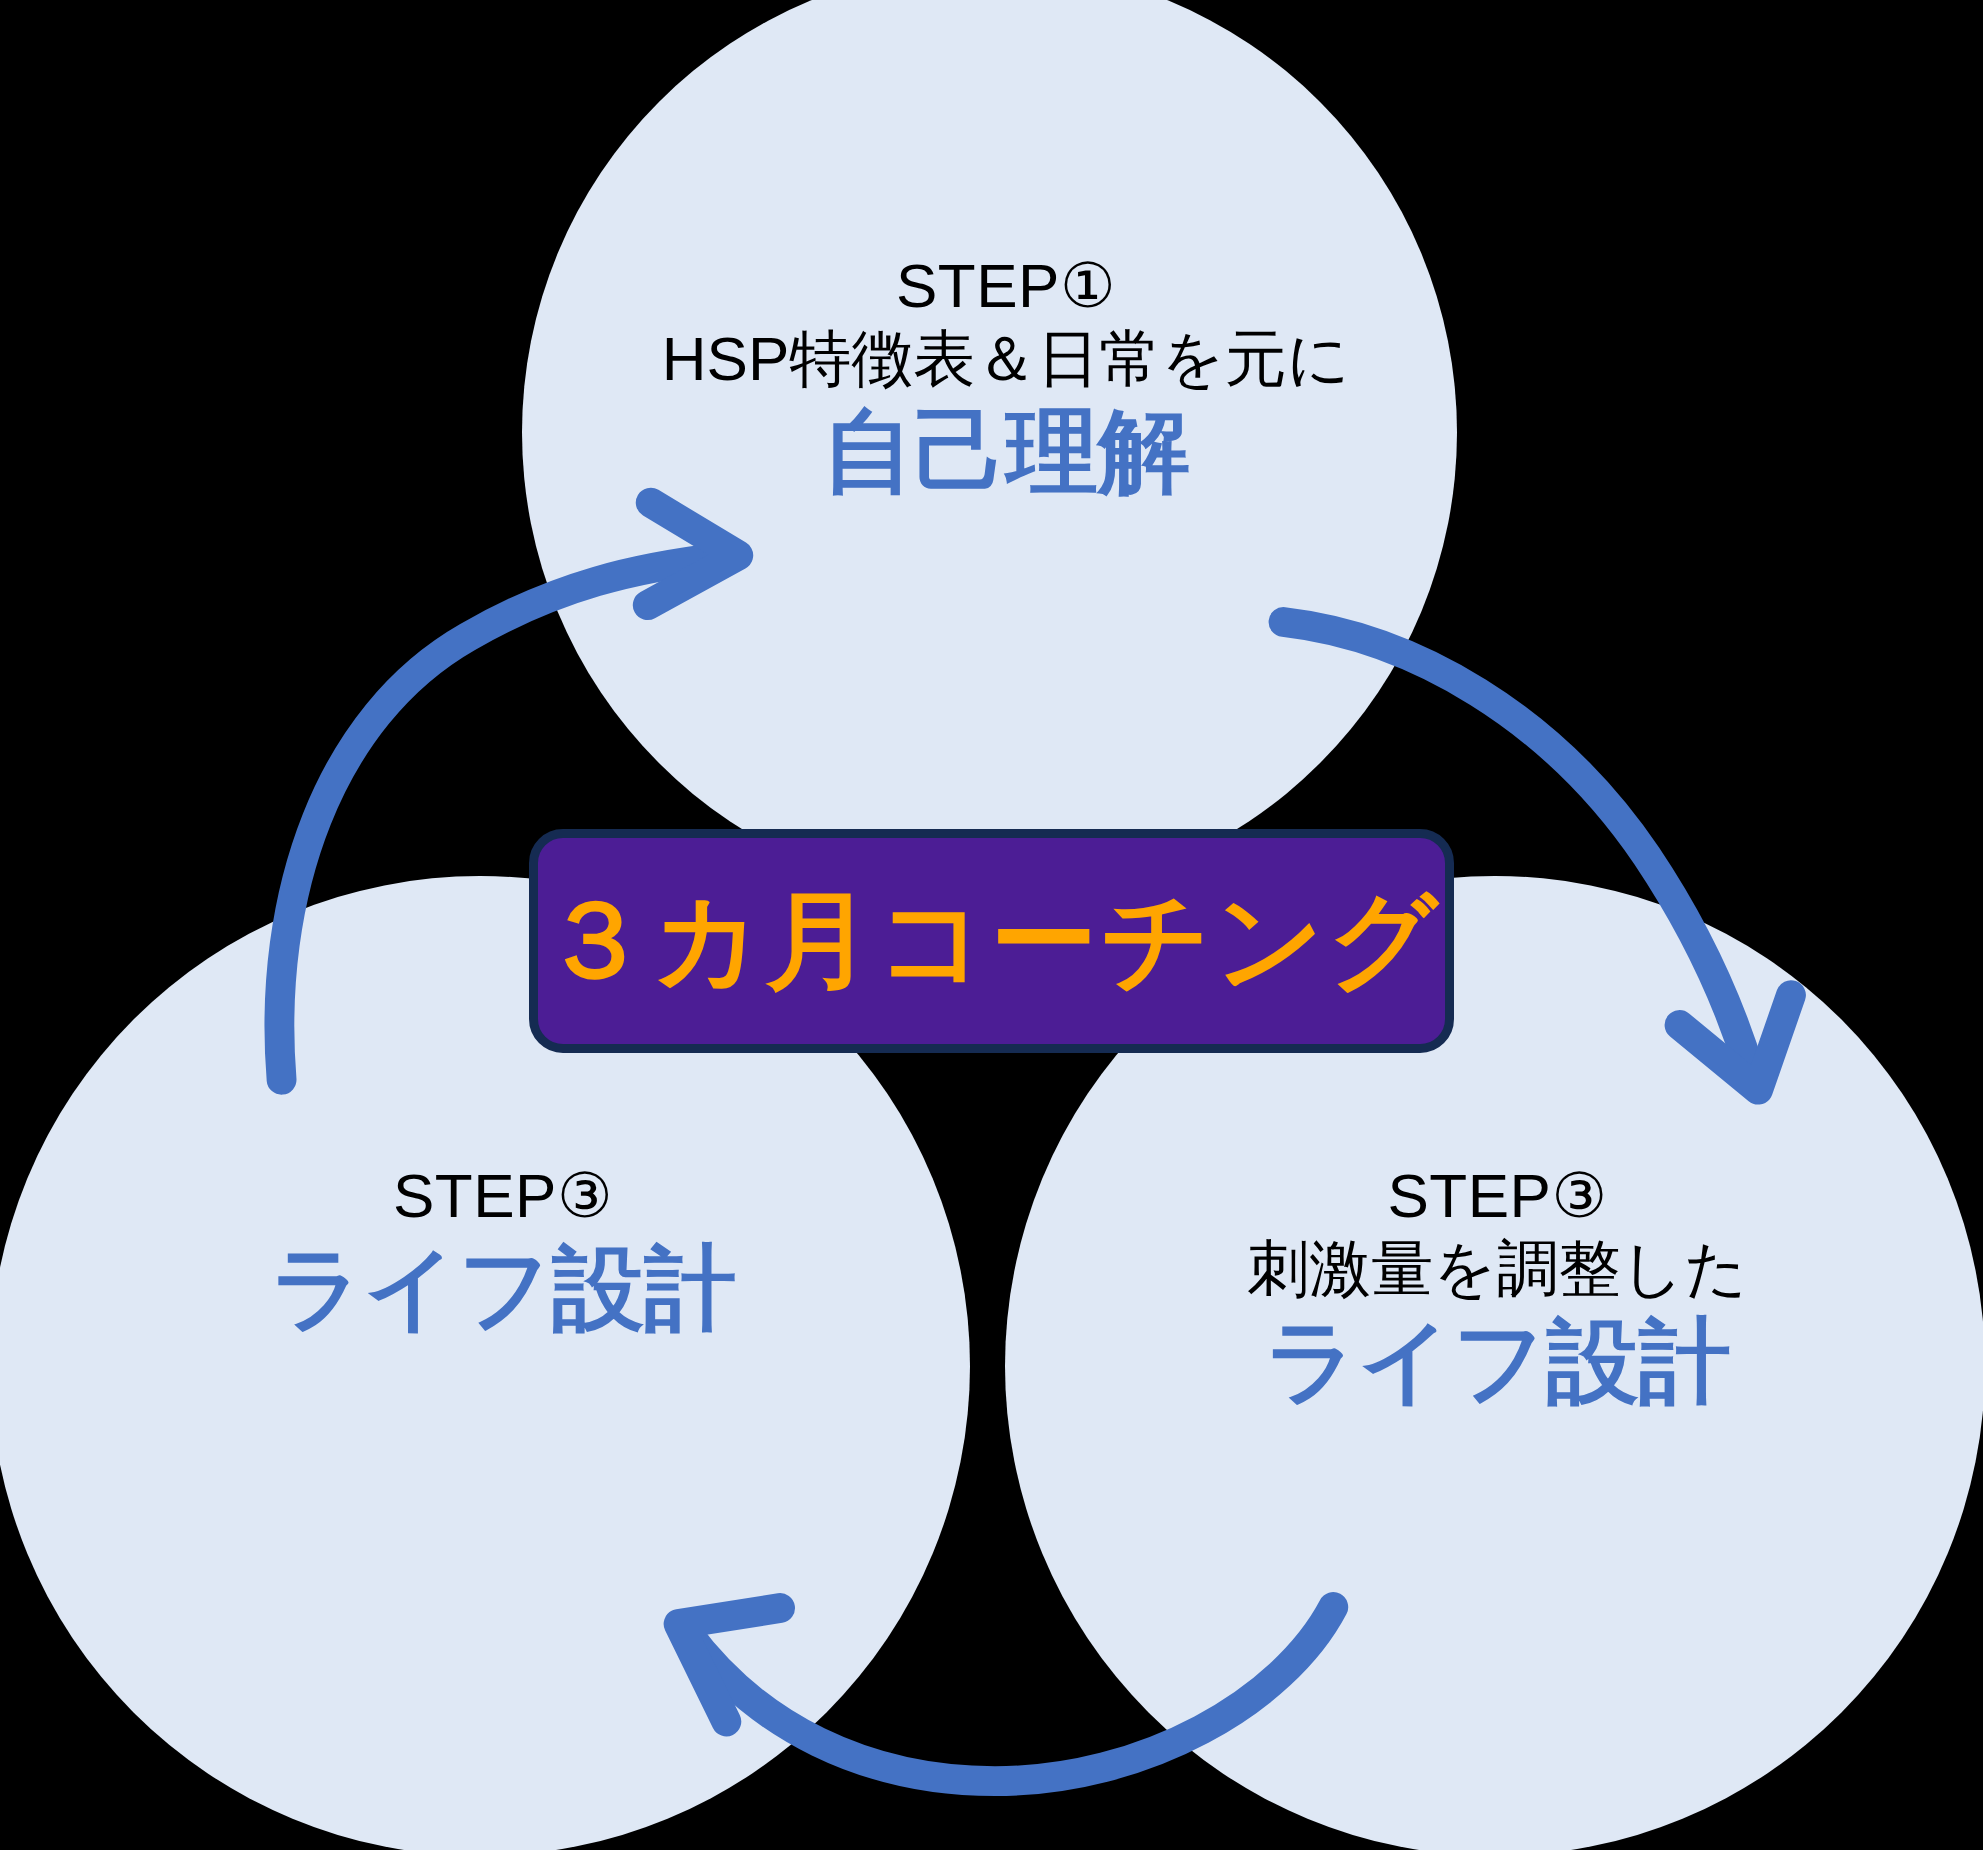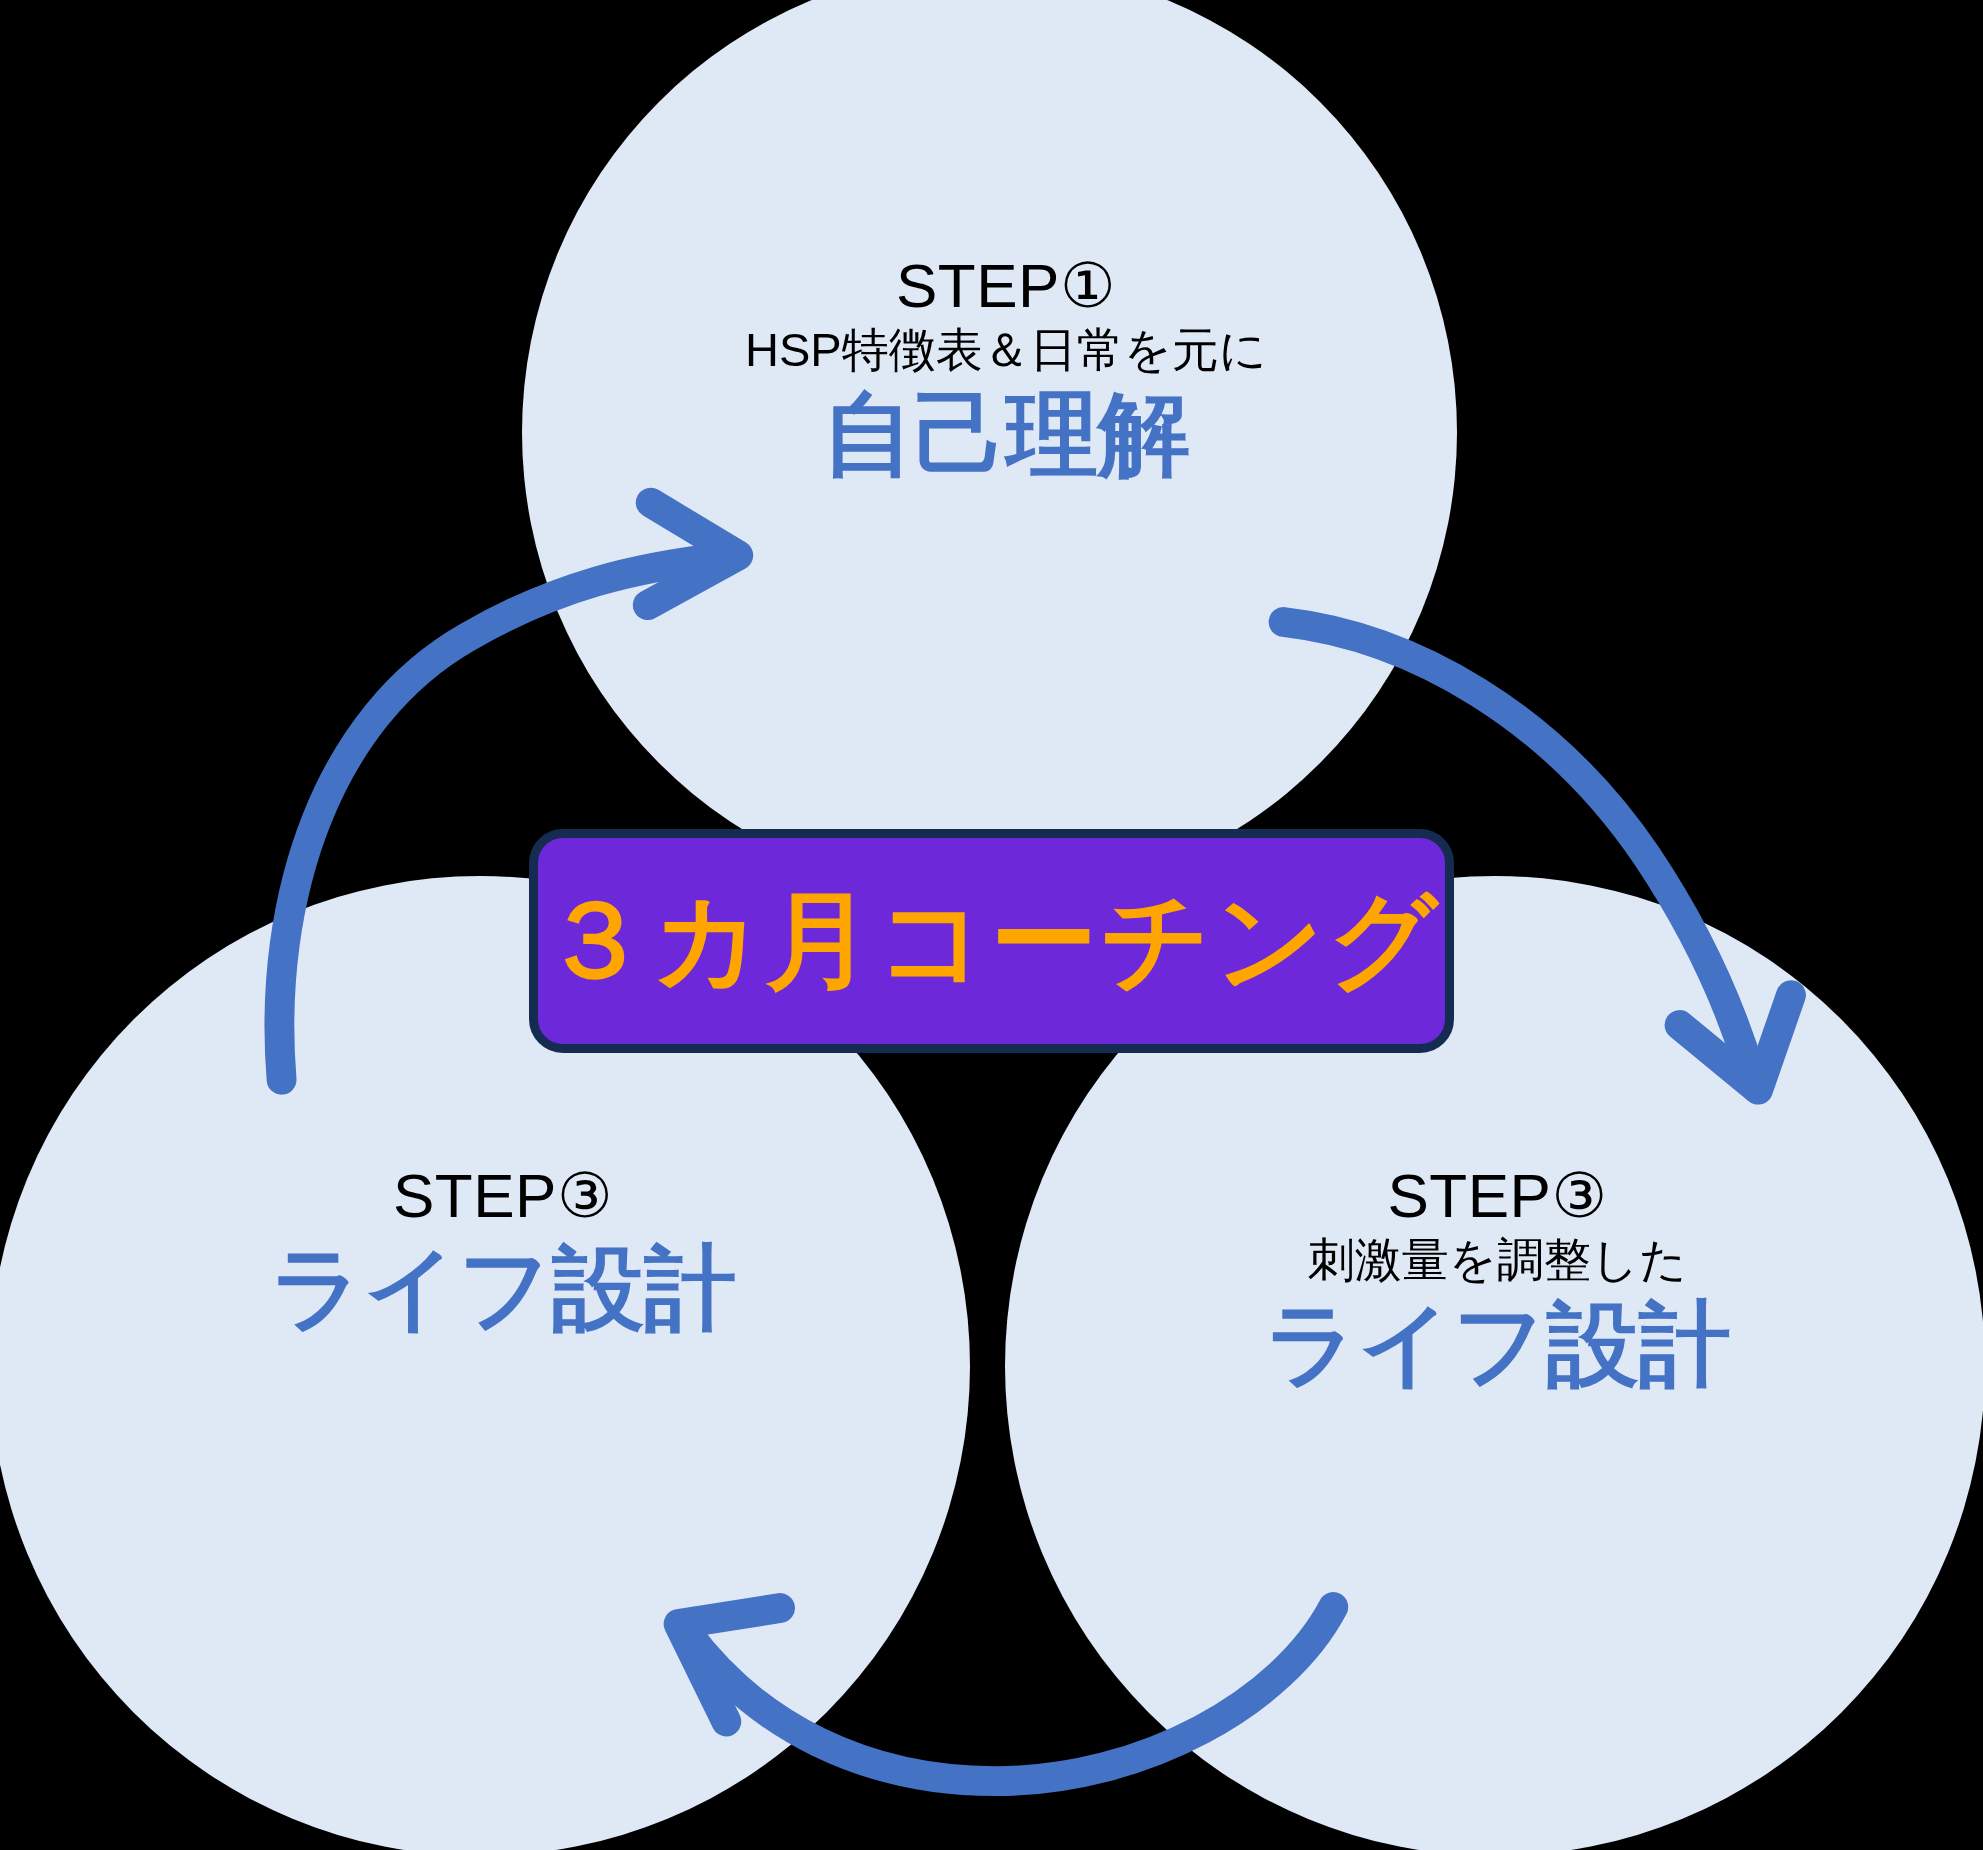--- a/index.html
+++ b/index.html
@@ -57,21 +57,21 @@
     text-align: center;
     line-height: 1.18;
     color: #000000;
   }
   .step-label {
     font-size: 62px;
     letter-spacing: 0.5px;
     white-space: nowrap;
   }
   .sub-label {
-    font-size: 47px;
+    font-size: 62px;
     white-space: nowrap;
   }
   .main-label {
     font-size: 92px;
     font-weight: bold;
     color: #4472c4;
     white-space: nowrap;
     margin-top: 2px;
   }
 
@@ -92,21 +92,21 @@
   }
 
   
   #center-badge {
     position: absolute;
     left: 529px;
     top: 829px;
     width: 925px;
     height: 224px;
     box-sizing: border-box;
-    background: #6d28d9;
+    background: #4c1d95;
     border: 9px solid #152b52;
     border-radius: 34px;
     display: flex;
     align-items: center;
     justify-content: center;
   }
   #center-badge-text {
     font-size: 107px;
     font-weight: bold;
     color: #ffa500;

